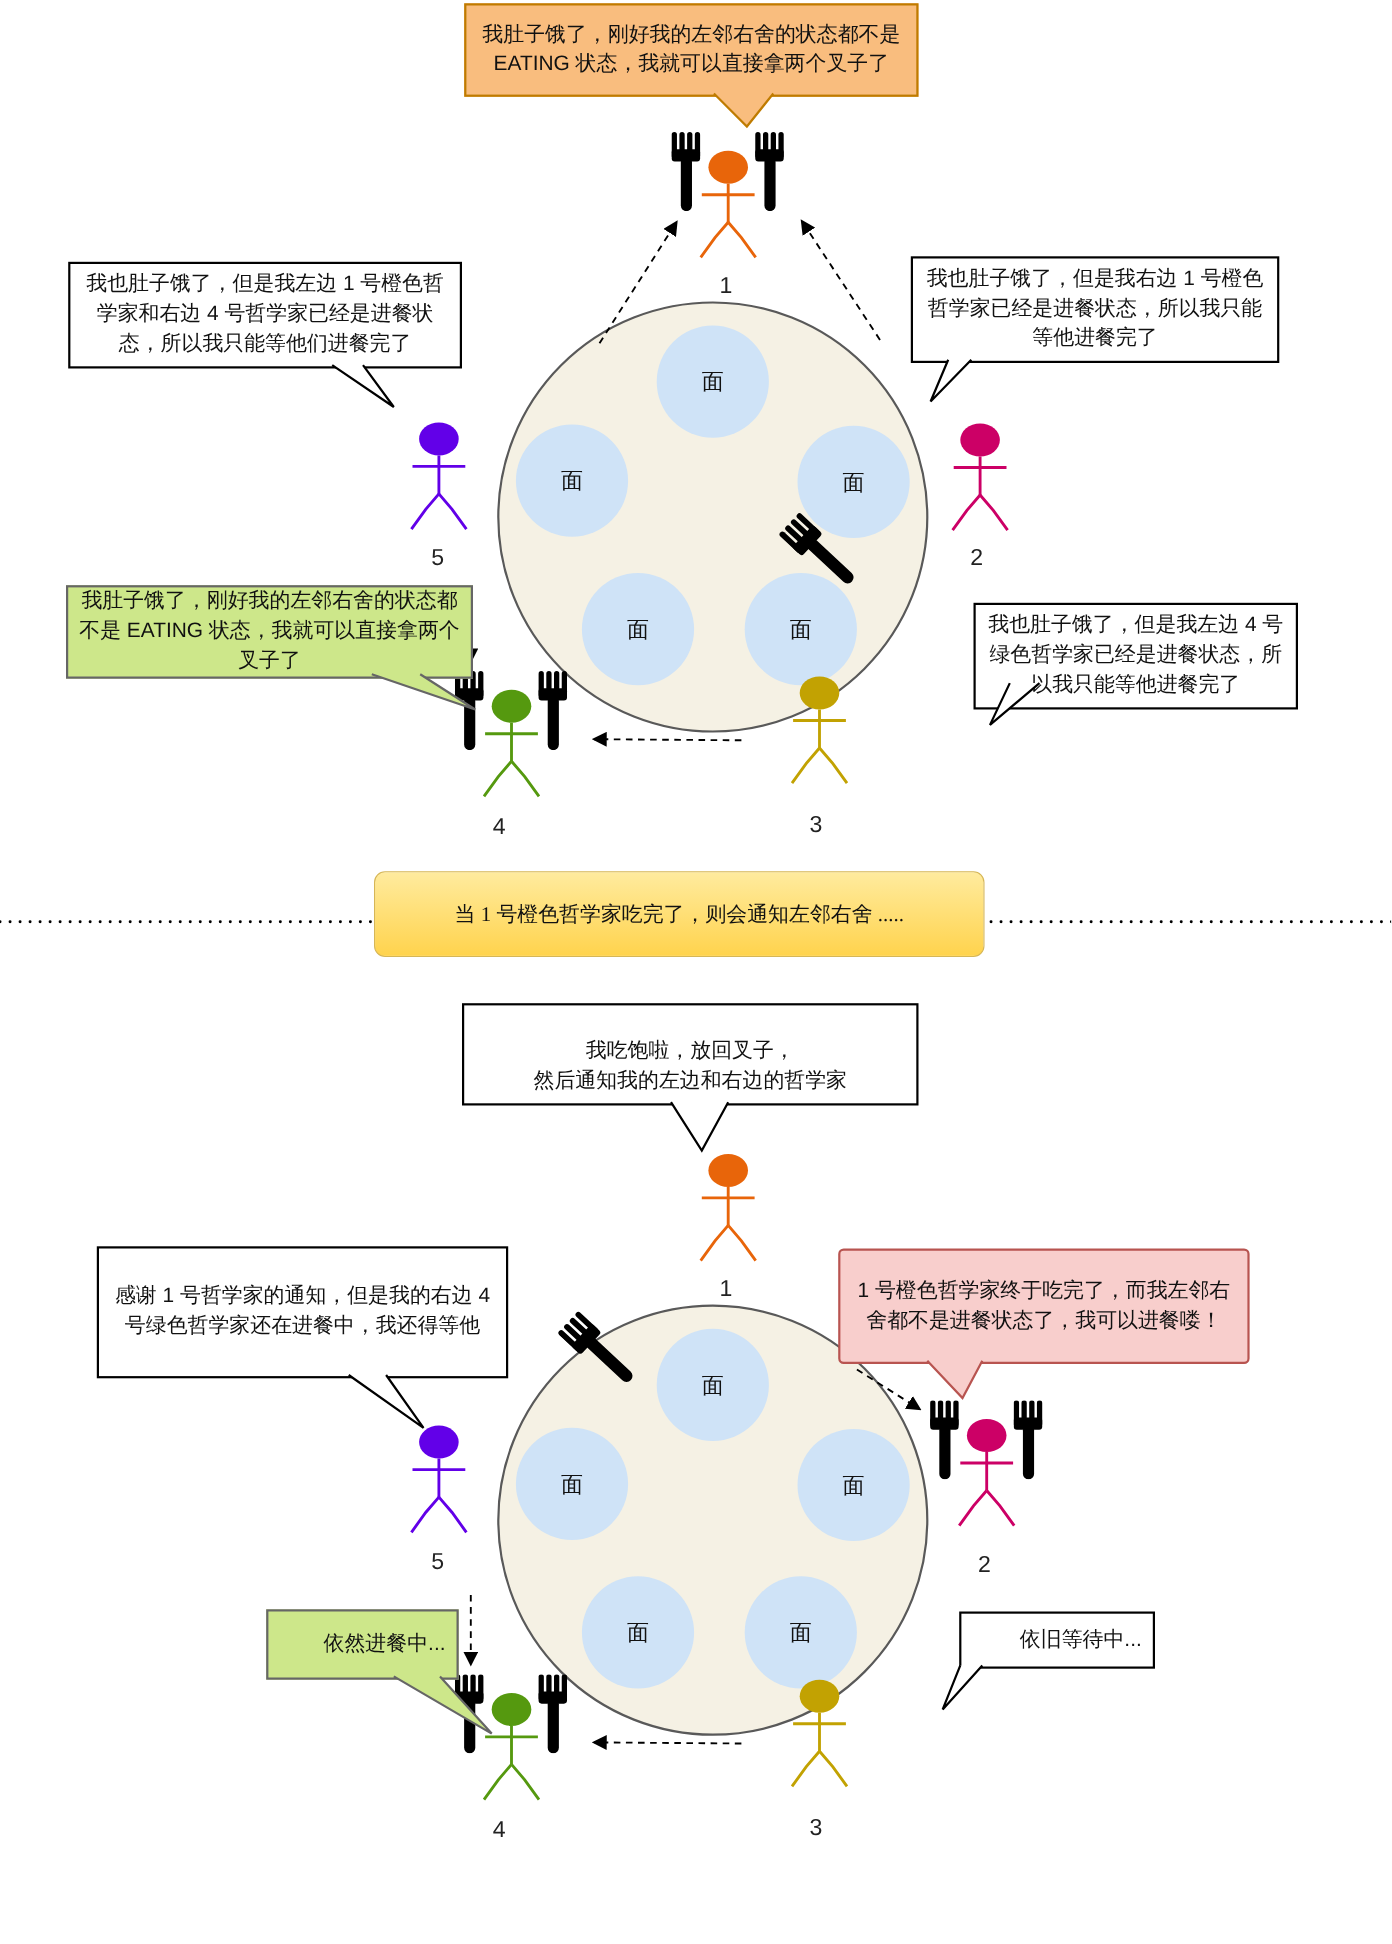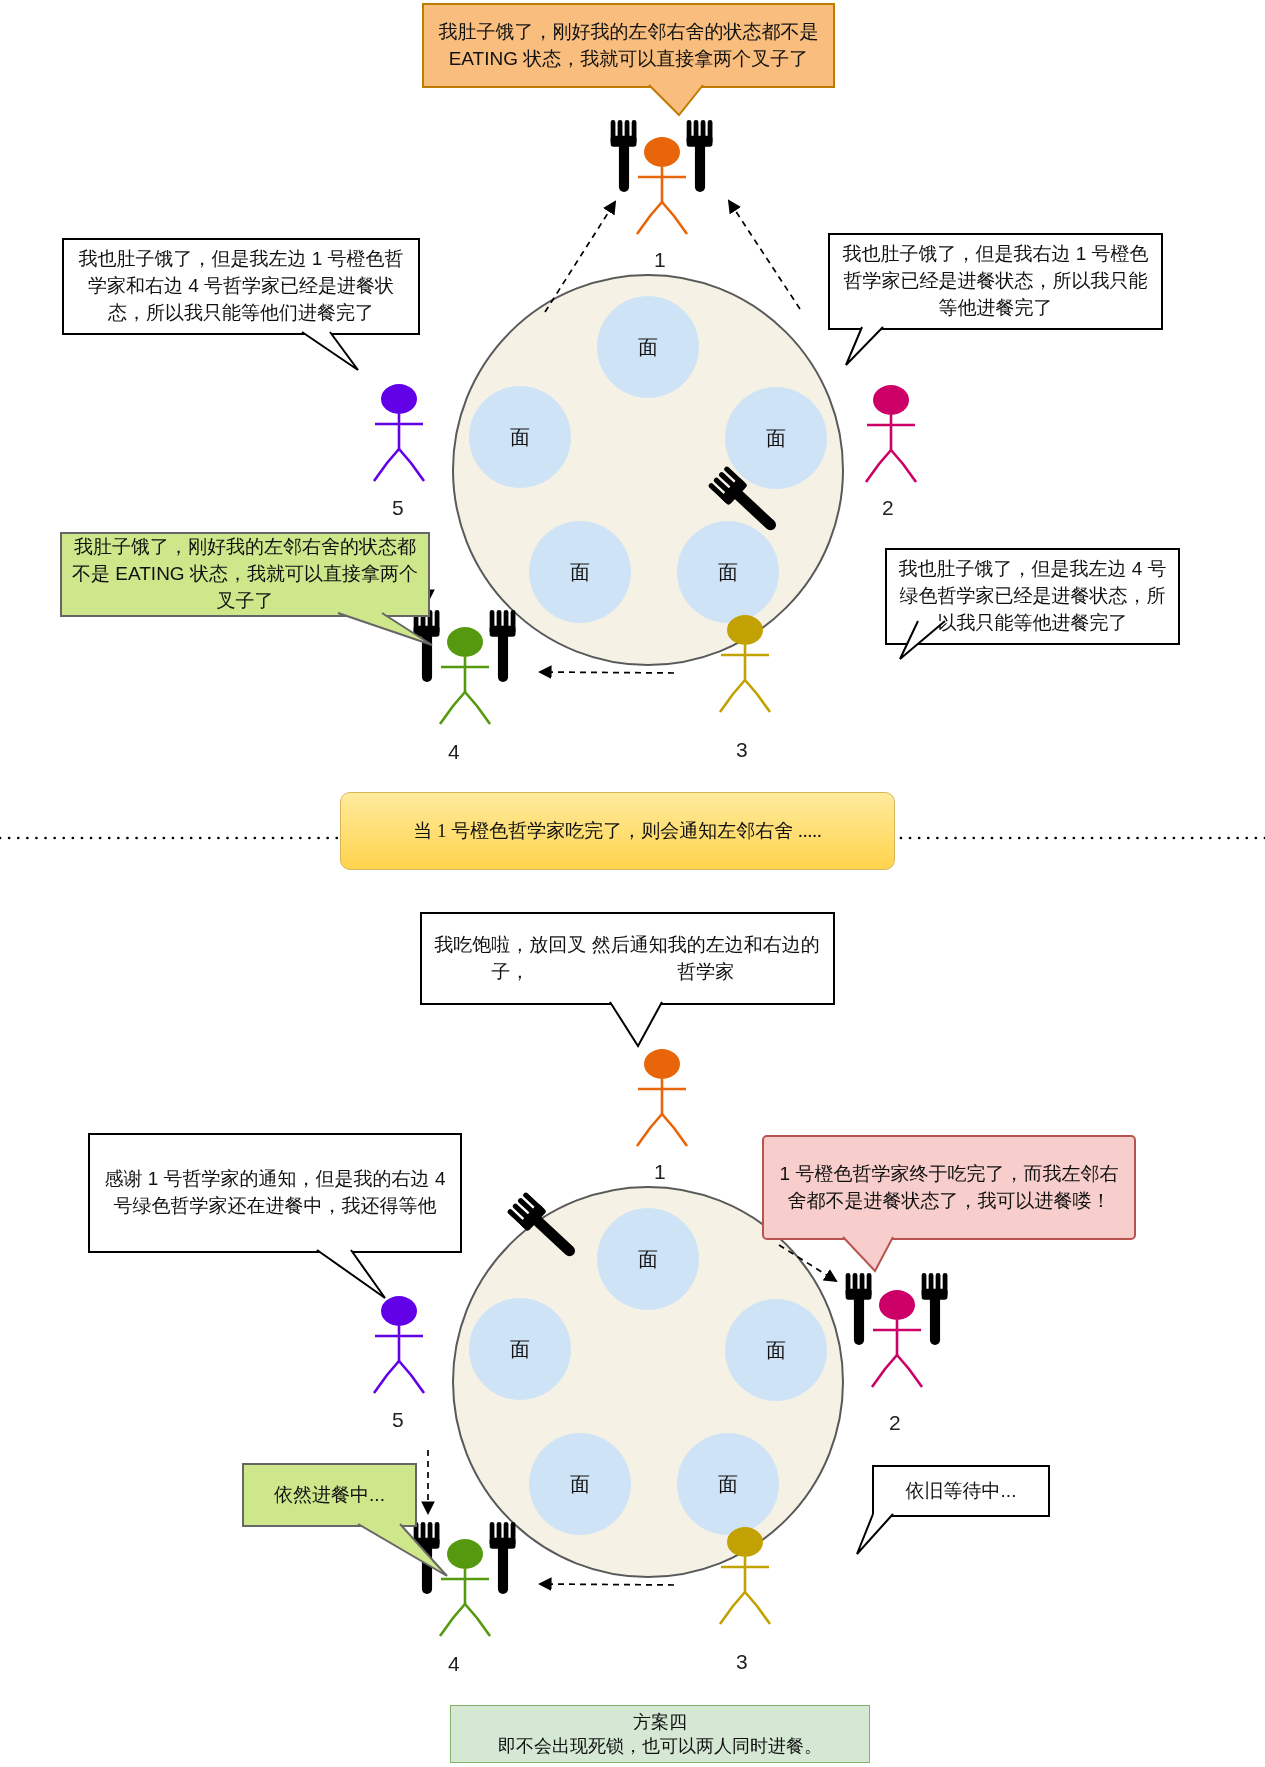--- a/index.html
+++ b/index.html
@@ -24,21 +24,21 @@
   .phil{position:absolute;display:flex;align-items:flex-start;z-index:3;}
   .phil .figure{width:64px;height:112px;margin-top:14px;}
   .phil .hfork{width:28px;height:72px;}
   .phil.forked .hfork{margin-left:-8px;margin-right:-8px;}
   .plabel{position:absolute;font-size:21px;color:#222;z-index:3;}
   
   .tfork{position:absolute;width:30px;height:80px;z-index:2;}
   
   .bubble{
     position:absolute;box-sizing:border-box;z-index:3;
-    display:flex;align-items:center;justify-content:center;text-align:center;
+    display:flex;align-items:center;justify-content:flex-end;text-align:center;
     font-size:19px;line-height:1.42;padding:6px 10px;background:#fff;
   }
   .bubble.white{border:2px solid var(--bubble-white-border,#000);padding-left:10px;}
   .bubble.orange{background:var(--bubble-orange-fill,#f9bd7e);border:2px solid var(--bubble-orange-border,#bf7b00);}
   .bubble.green{background:var(--bubble-green-fill,#cde78a);border:2px solid var(--bubble-green-border,#666666);}
   .bubble.pink{background:var(--bubble-pink-fill,#f8cecc);border:2px solid var(--bubble-pink-border,#b85450);border-radius:5px;}
   .tail{position:absolute;z-index:4;overflow:visible;}
   .tail path{stroke-width:2px;}
   .t-white{fill:#ffffff;stroke:#000000;}
   .t-orange{fill:var(--bubble-orange-fill,#f9bd7e);stroke:var(--bubble-orange-border,#bf7b00);}
@@ -274,21 +274,21 @@
   </div>
   <div class="plabel" style="left:448px;top:1652px;">4</div>
 
   <div class="phil" style="left:367px;top:1279px;color:var(--philosopher-purple,#6200e8);">
     <svg class="figure" viewBox="0 0 64 112">
         <use href="#sym-figure"></use>
       </svg>
   </div>
   <div class="plabel" style="left:392px;top:1408px;">5</div>
 
-  <div class="bubble white" style="left:420px;top:912px;width:415px;height:93px;flex-direction:row;">
+  <div class="bubble white" style="left:420px;top:912px;width:415px;height:93px;flex-direction:column;">
     <span>我吃饱啦，放回叉子，</span>
     <span>然后通知我的左边和右边的哲学家</span>
   </div>
   <svg class="tail" style="left:605px;top:1002px;" width="62" height="50">
       <path class="t-white" d="M5,0 L33,44 L57,0"></path>
     </svg>
 
   <div class="bubble white" style="left:88px;top:1133px;width:374px;height:120px;">
     <span>感谢 1 号哲学家的通知，但是我的右边 4 号绿色哲学家还在进餐中，我还得等他</span>
   </div>
@@ -310,18 +310,14 @@
       <path class="t-green" d="M8,0 L97,52 L50,0"></path>
     </svg>
 
   <div class="bubble white" style="left:872px;top:1465px;width:178px;height:52px;">
     <span>依旧等待中...</span>
   </div>
   <svg class="tail" style="left:845px;top:1514px;" width="60" height="46">
       <path class="t-white" d="M48,0 L12,40 L28,0"></path>
     </svg>
 
-  <div class="footer-box">
-    <span>方案四</span>
-    <span>即不会出现死锁，也可以两人同时进餐。</span>
-  </div>
 
 </div>
 
 </body></html>

